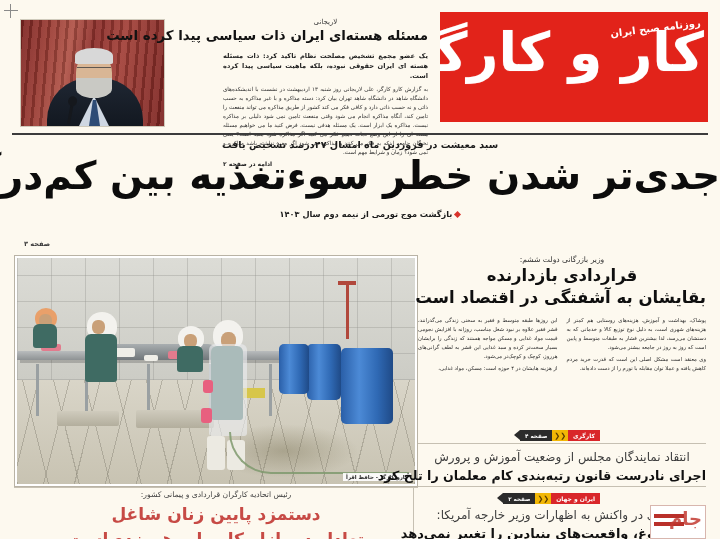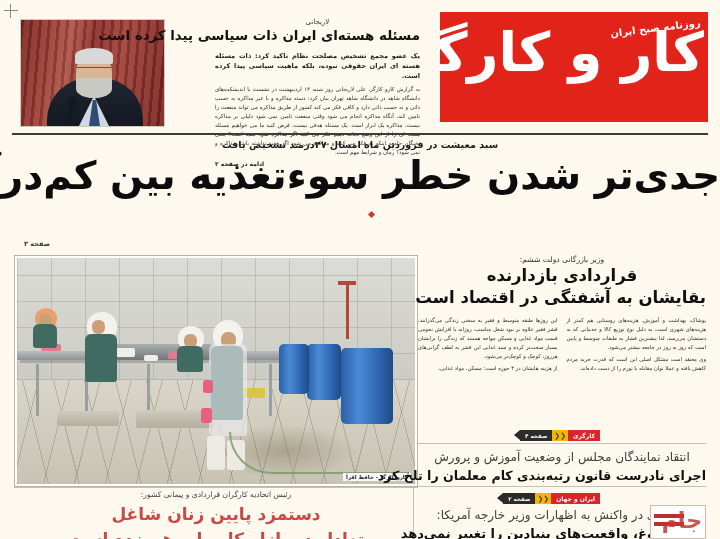--- a/index.html
+++ b/index.html
@@ -195,21 +195,21 @@
     position: absolute;
     top: -6px; left: -3px;
     width: 9px; height: 10px;
     background: #15181d;
     border-radius: 50%;
   }
 
   
   .lead-article {
     position: absolute;
-    top: 18px; right: 300px;
+    top: 18px; right: 292px;
     width: 205px;
     text-align: right;
   }
   .la-kicker {
     font-size: 7px;
     color: #3a3a3a;
     text-align: center;
     margin-bottom: 2px;
   }
   .la-title {
@@ -632,21 +632,21 @@
     bottom: 0; right: 14px;
     width: 56px; height: 34px;
     background: #fff;
     border: 1px solid #d8b6ae;
     overflow: hidden;
   }
   .ad-box .ad-txt {
     position: absolute;
     top: 2px; right: 3px;
     color: #c23a32;
-    font-size: 22px;
+    font-size: 18px;
     font-weight: bold;
     opacity: .85;
   }
   .ad-box .ad-bar {
     position: absolute;
     left: 3px; top: 8px;
     width: 30px; height: 4px;
     background: #b9302a;
   }
   .ad-box .ad-bar2 {
@@ -716,21 +716,21 @@
       <div class="la-cont">ادامه در صفحه ۲</div>
     </div>
   </div>
 
   <div class="hrule" style="top:133px;"></div>
 
   <div class="banner">
     <div class="banner-kicker">سبد معیشت در فروردین ماه امسال ۴۷درصد تشخیص یافت</div>
     <div class="banner-title">جدی‌تر شدن خطر سوءتغذیه بین کم‌درآمدها</div>
     <div class="banner-bullets">
-      <div class="bb"><span class="dia"></span></div>
+      <div class="bb"><span class="dia"></span><span>بازگشت موج تورمی از نیمه دوم سال ۱۴۰۳</span></div>
     </div>
   </div>
 
   <div class="page-ref-left">صفحه ۳</div>
 
   <div class="divider-v"></div>
 
   <div class="photo-block">
     <div class="photo">
       <div class="ph-wall">

